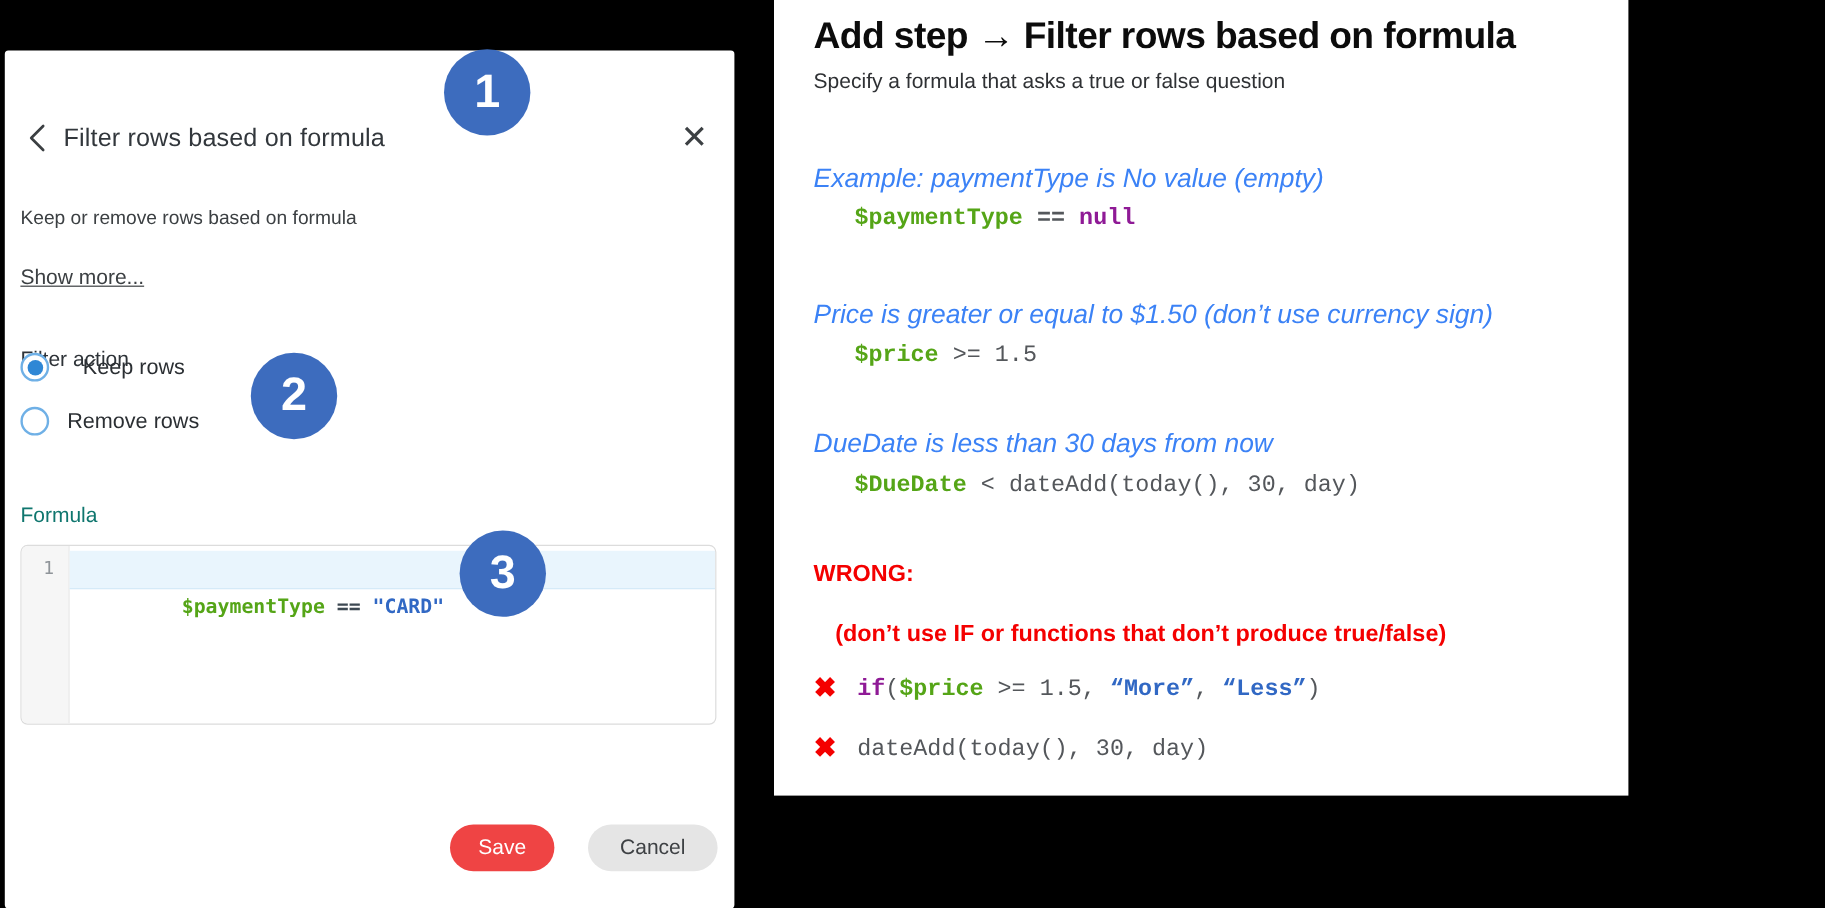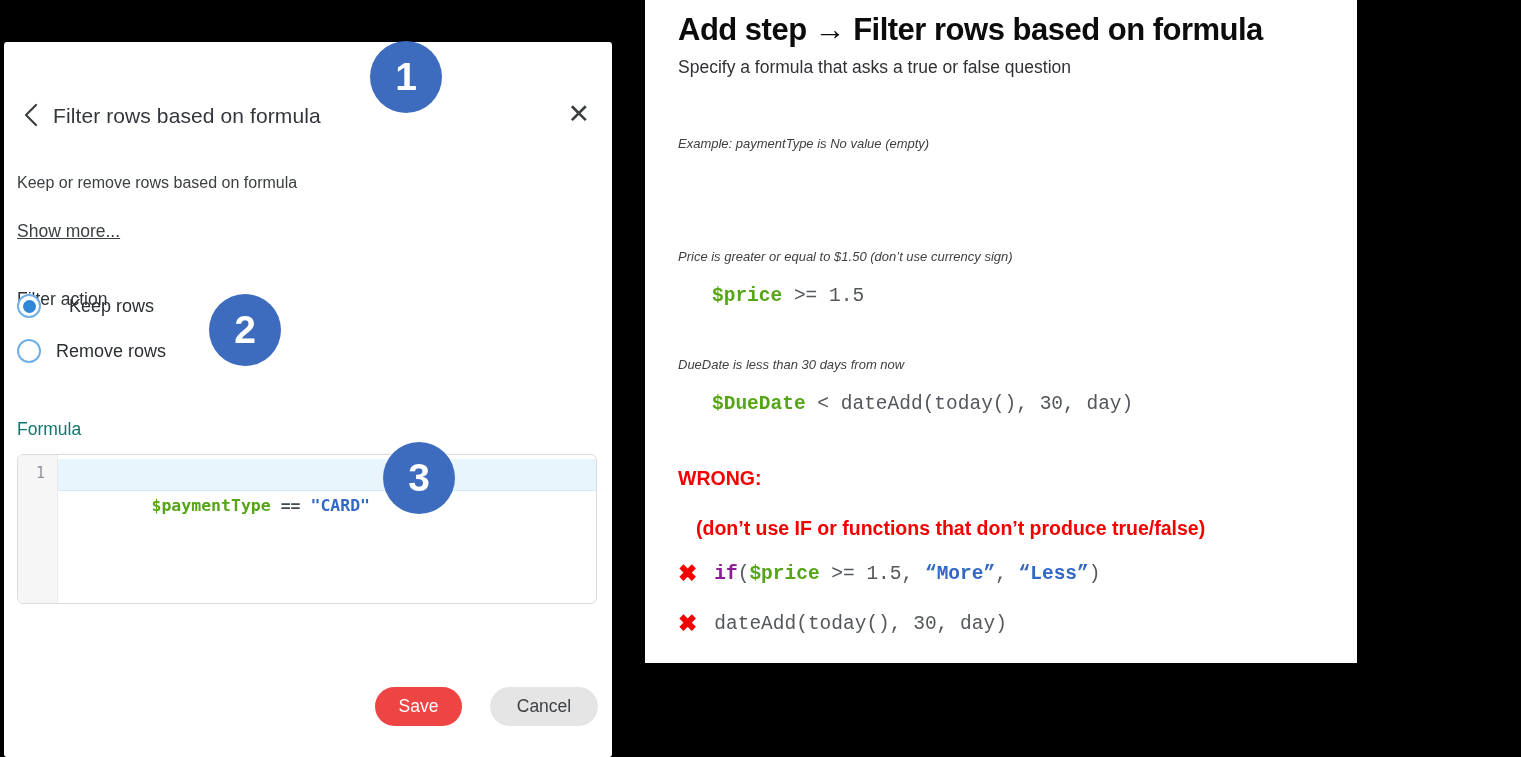--- a/index.html
+++ b/index.html
@@ -106,21 +106,21 @@
     position:absolute;left:33px;top:12px;margin:0;
     font-size:31px;font-weight:bold;color:#0c0c0c;letter-spacing:-.5px;
   }
   .panel-title .arrow{font-weight:bold;margin:0 8px;}
   .panel-sub{
     position:absolute;left:33px;top:57px;margin:0;
     font-size:17.5px;color:#2f3134;
   }
   .caption{
     position:absolute;left:33px;margin:0;
-    font-size:13px;font-style:italic;color:#404040;
+    font-size:22px;font-style:italic;color:#3b82f6;
   }
   .cap1{top:136px;} .cap2{top:249px;} .cap3{top:357px;}
   .codeline{
     position:absolute;left:67px;margin:0;
     font-family:"Liberation Mono", monospace;font-size:19.5px;
     color:#54575b;white-space:pre;
   }
   .cl1{top:171px;} .cl2{top:285px;} .cl3{top:393px;}
   .c-var{color:#55a517;font-weight:bold;}
   .c-kw{color:#8f1a96;font-weight:bold;}
@@ -188,20 +188,21 @@
 
 <div class="badge b1">1</div>
 <div class="badge b2">2</div>
 <div class="badge b3">3</div>
 
 <section class="panel">
   <h1 class="panel-title"><span>Add step</span><span class="arrow">→</span><span>Filter rows based on formula</span></h1>
   <p class="panel-sub">Specify a formula that asks a true or false question</p>
 
   <p class="caption cap1">Example: paymentType is No value (empty)</p>
+  <p class="codeline cl1"><span class="c-var">$paymentType</span><span class="c-op"> == </span><span class="c-kw">null</span></p>
 
   <p class="caption cap2">Price is greater or equal to $1.50 (don’t use currency sign)</p>
   <p class="codeline cl2"><span class="c-var">$price</span><span class="c-plain"> &gt;= 1.5</span></p>
 
   <p class="caption cap3">DueDate is less than 30 days from now</p>
   <p class="codeline cl3"><span class="c-var">$DueDate</span><span class="c-plain"> &lt; dateAdd(today(), 30, day)</span></p>
 
   <p class="wrong-head wh1">WRONG:</p>
   <p class="wrong-head wh2">(don’t use IF or functions that don’t produce true/false)</p>
 

